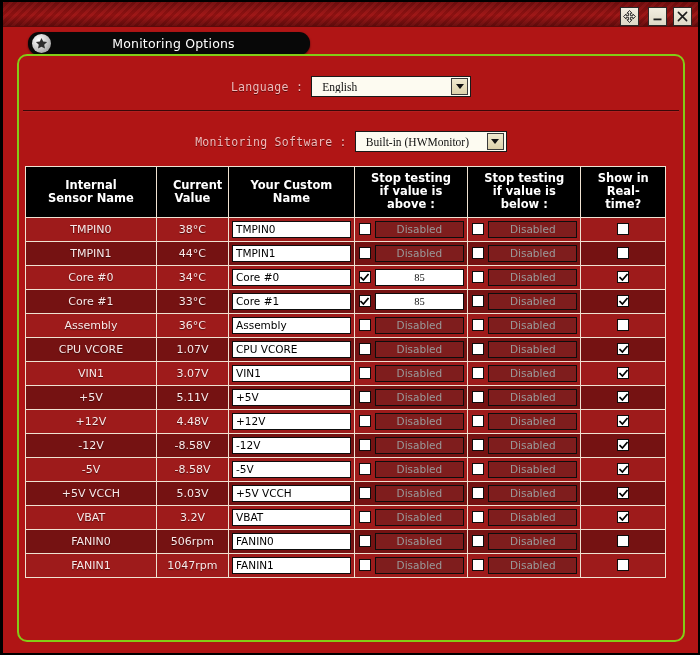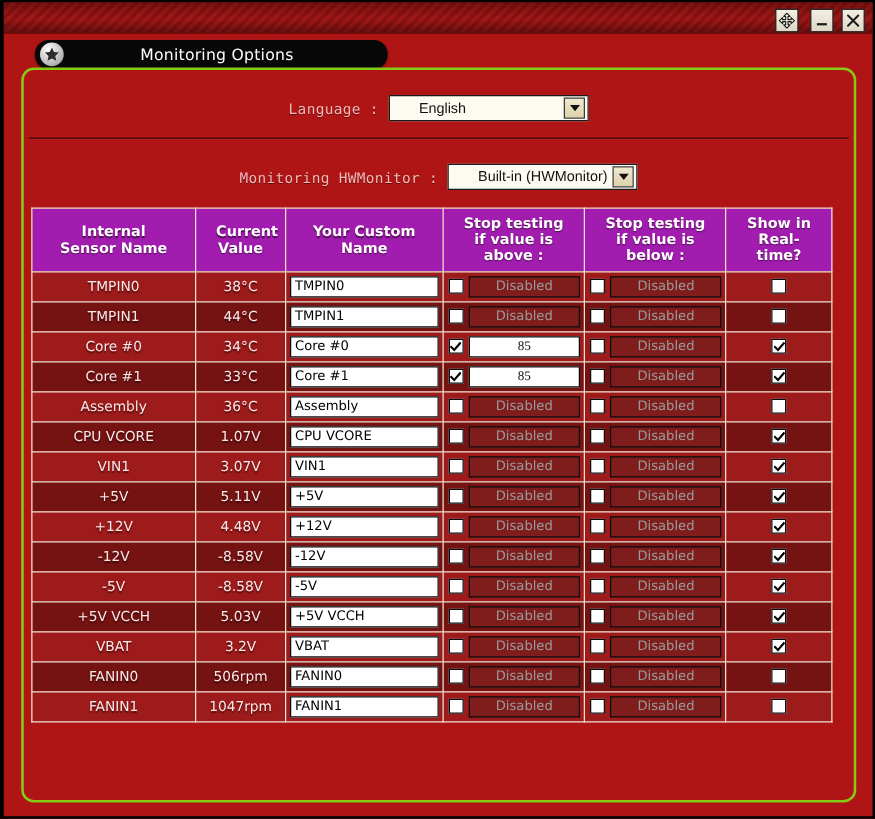--- a/index.html
+++ b/index.html
@@ -136,22 +136,22 @@
     border: 1px solid #1a1a1a;
     box-sizing: border-box;
     display: flex;
     align-items: center;
   }
   #lang-combo { width: 160px; }
   #sw-combo   { width: 152px; }
 
   .combo-value {
     flex: 1 1 auto;
-    padding-left: 23px;
-    font-family: Liberation Sans, sans-serif;
+    padding-left: 10px;
+    font-family: Liberation Serif, serif;
     font-size: 11.5px;
     color: #101010;
     white-space: nowrap;
     overflow: hidden;
   }
   .combo-arrow {
     width: 17px;
     height: 17px;
     margin-right: 2px;
     flex: 0 0 auto;
@@ -181,21 +181,21 @@
   #table-wrap {
     margin: 14px 0 0 6px;
     width: 641px;
   }
   table {
     border-collapse: collapse;
     width: 641px;
     table-layout: fixed;
   }
   th {
-    background: #a21caf;
+    background: #000000;
     color: #ffffff;
     font-size: 11.5px;
     font-weight: bold;
     line-height: 1.15;
     padding: 5px 16px;
     border: 1px solid #f0e2d2;
     text-align: center;
     text-shadow: 0 1px 1px rgba(0,0,0,0.55);
   }
   td {
@@ -328,21 +328,21 @@
         <span class="combo-value">English</span>
         <span class="combo-arrow">
             <i></i>
           </span>
       </div>
     </div>
 
     <div id="divider"></div>
 
     <div class="row-field" id="sw-row">
-      <span class="field-label">Monitoring HWMonitor :</span>
+      <span class="field-label">Monitoring Software :</span>
       <div class="combo" id="sw-combo">
         <span class="combo-value">Built-in (HWMonitor)</span>
         <span class="combo-arrow">
             <i></i>
           </span>
       </div>
     </div>
 
     <div id="table-wrap">
       <table>

